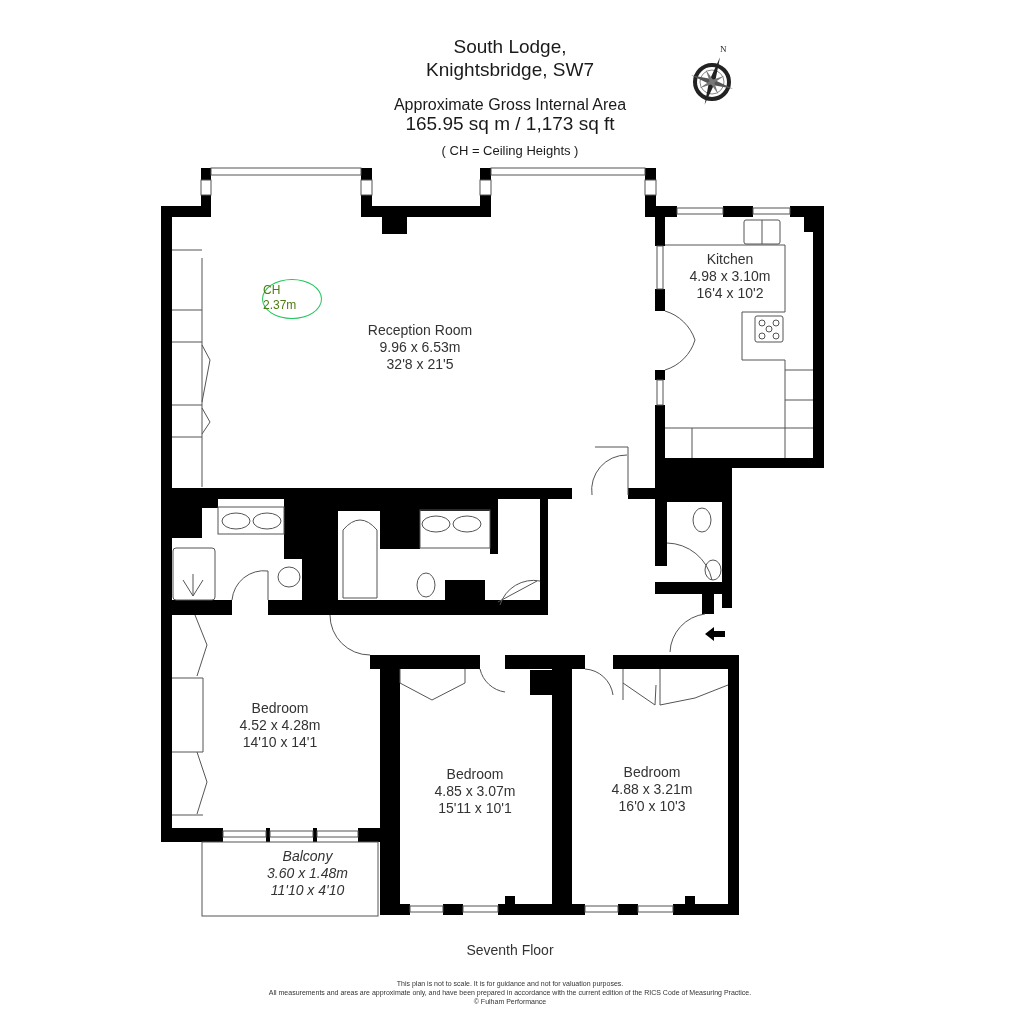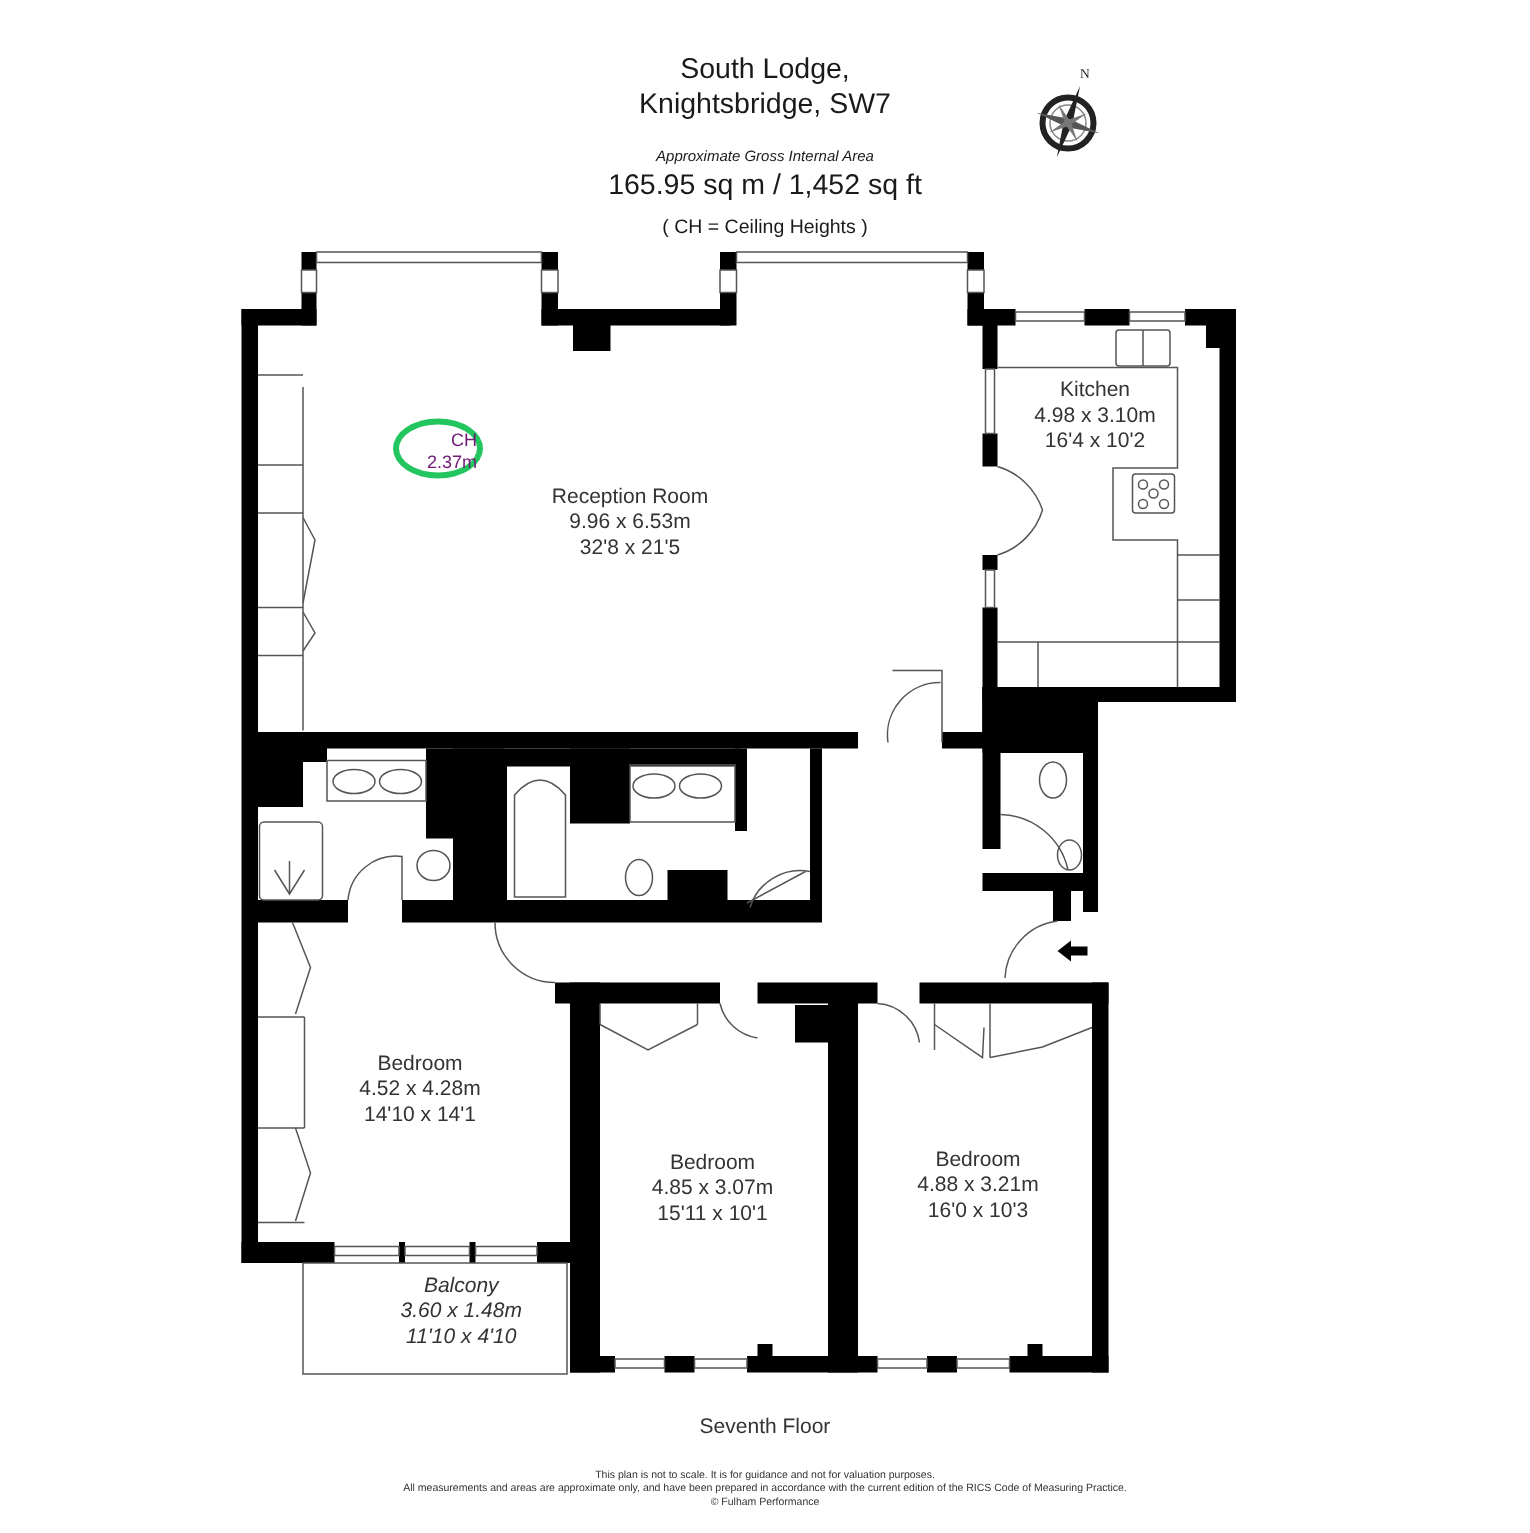--- a/index.html
+++ b/index.html
@@ -1,38 +1,38 @@
 <!DOCTYPE html>
 <html><head>
 <meta charset="utf-8">
 <style>
   html, body { margin:0; padding:0; background:#ffffff; }
   body { width:1020px; height:1022px; position:relative; overflow:hidden;
          font-family:"Liberation Sans", sans-serif; color:#222; }
   .hdr { position:absolute; left:0; width:1020px; text-align:center; color:#1a1a1a;margin-top:20px; }
   .t1 { top:16px; font-size:19px; line-height:22px; }
   .t2 { top:39px; font-size:19px; line-height:22px; }
-  .t3 { top:77px; font-size:10px; line-height:16px;font-style:italic; }
+  .t3 { top:77px; font-size:16px; line-height:16px; }
   .t4 { top:93px; font-size:19px; line-height:22px; }
   .t5 { top:123px; font-size:13px; line-height:15px; }
   svg#plan { position:absolute; left:0; top:0; }
   .lbl { position:absolute; text-align:center; font-size:14px; line-height:17px; color:#333; }
   .lbl div { white-space:nowrap; }
   .floor { position:absolute; top:942px; left:0; width:1020px; text-align:center; font-size:14px; color:#333; }
   .disc { position:absolute; left:0; width:1020px; text-align:center; font-size:7px; line-height:9px; color:#333; }
-  .ch { position:absolute; left:262px; top:279px; width:60px; height:40px; border:4px solid #22c55e; border-radius:50%;
-        text-align:right; font-size:12px; line-height:15px; padding-top:3px; box-sizing:border-box; color:#701a75; }
+  .ch { position:absolute; left:262px; top:279px; width:60px; height:40px; border:1px solid #22c55e; border-radius:50%;
+        text-align:left; font-size:12px; line-height:15px; padding-top:3px; box-sizing:border-box; color:#4d7c0f; }
 </style>
 </head>
 <body>
 
 <div class="hdr t1">South Lodge,</div>
 <div class="hdr t2">Knightsbridge, SW7</div>
 <div class="hdr t3">Approximate Gross Internal Area</div>
-<div class="hdr t4">165.95 sq m  /  1,452 sq ft</div>
+<div class="hdr t4">165.95 sq m  /  1,173 sq ft</div>
 <div class="hdr t5">( CH = Ceiling Heights )</div>
 
 <svg id="plan" width="1020" height="1022" viewBox="0 0 1020 1022">
 
   <g transform="translate(712,82)">
     <circle r="17" fill="none" stroke="#222" stroke-width="4"></circle>
     <circle r="12" fill="none" stroke="#888" stroke-width="1"></circle>
     <polygon points="0,-26 3,0 0,24 -3,0" fill="#222" transform="rotate(18)"></polygon>
     <polygon points="-22,0 0,-3 22,0 0,3" fill="#555" transform="rotate(18)"></polygon>
     <polygon points="0,-14 2,0 0,14 -2,0" fill="#777" transform="rotate(63)"></polygon>

